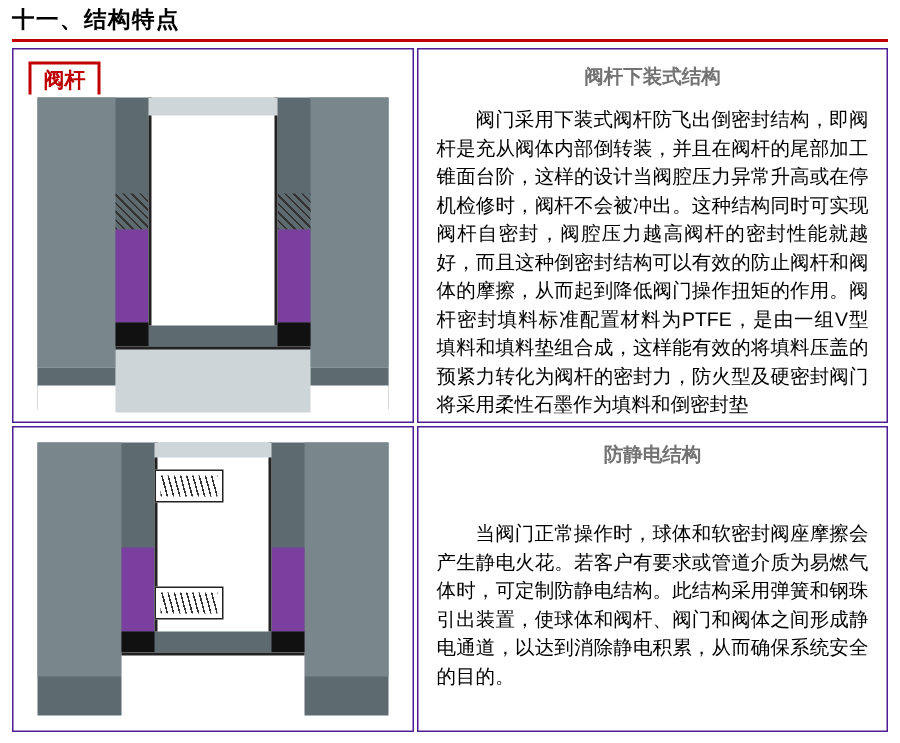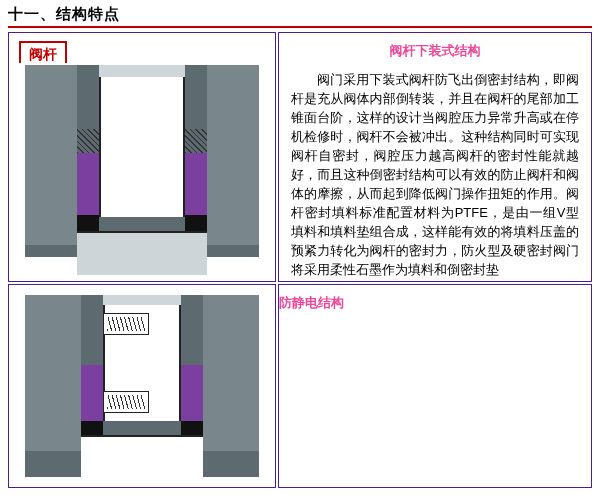--- a/index.html
+++ b/index.html
@@ -73,38 +73,39 @@
   .label-box .label-text {
     font-size: 14px;
     font-weight: bold;
     color: #c00000;
     line-height: 16px;
   }
   .panel-heading {
     text-align: center;
     font-size: 13px;
     font-weight: bold;
-    color: #ec4899;
+    color: #737373;
     padding-top: 9px;
     line-height: 18px;
   }
   .panel-body {
     font-size: 13px;
     line-height: 19px;
     color: #000;
     padding: 10px 12px 8px 12px;
     text-align: justify;
     text-justify: inter-ideograph;
   }
   .panel-body .indent {
     text-indent: 2em;
     display: block;
   }
   .bot-right-inner {
     display: flex;
+    flex-direction: column;
     height: 100%;
     box-sizing: border-box;
   }
   .bot-right-inner .panel-body {
     margin-top: 24px;
   }
 
   
   .drawing {
     position: relative;
@@ -362,17 +363,20 @@
         </div>
         <div class="spring-box sb2">
           <div class="coil"></div>
         </div>
       </div>
     </div>
 
     <div class="panel p-bot-right">
       <div class="bot-right-inner">
         <div class="panel-heading">防静电结构</div>
+        <div class="panel-body">
+          <span class="indent">当阀门正常操作时，球体和软密封阀座摩擦会产生静电火花。若客户有要求或管道介质为易燃气体时，可定制防静电结构。此结构采用弹簧和钢珠引出装置，使球体和阀杆、阀门和阀体之间形成静电通道，以达到消除静电积累，从而确保系统安全的目的。</span>
+        </div>
       </div>
     </div>
 
   </div>
 </div>
 
 </body></html>

